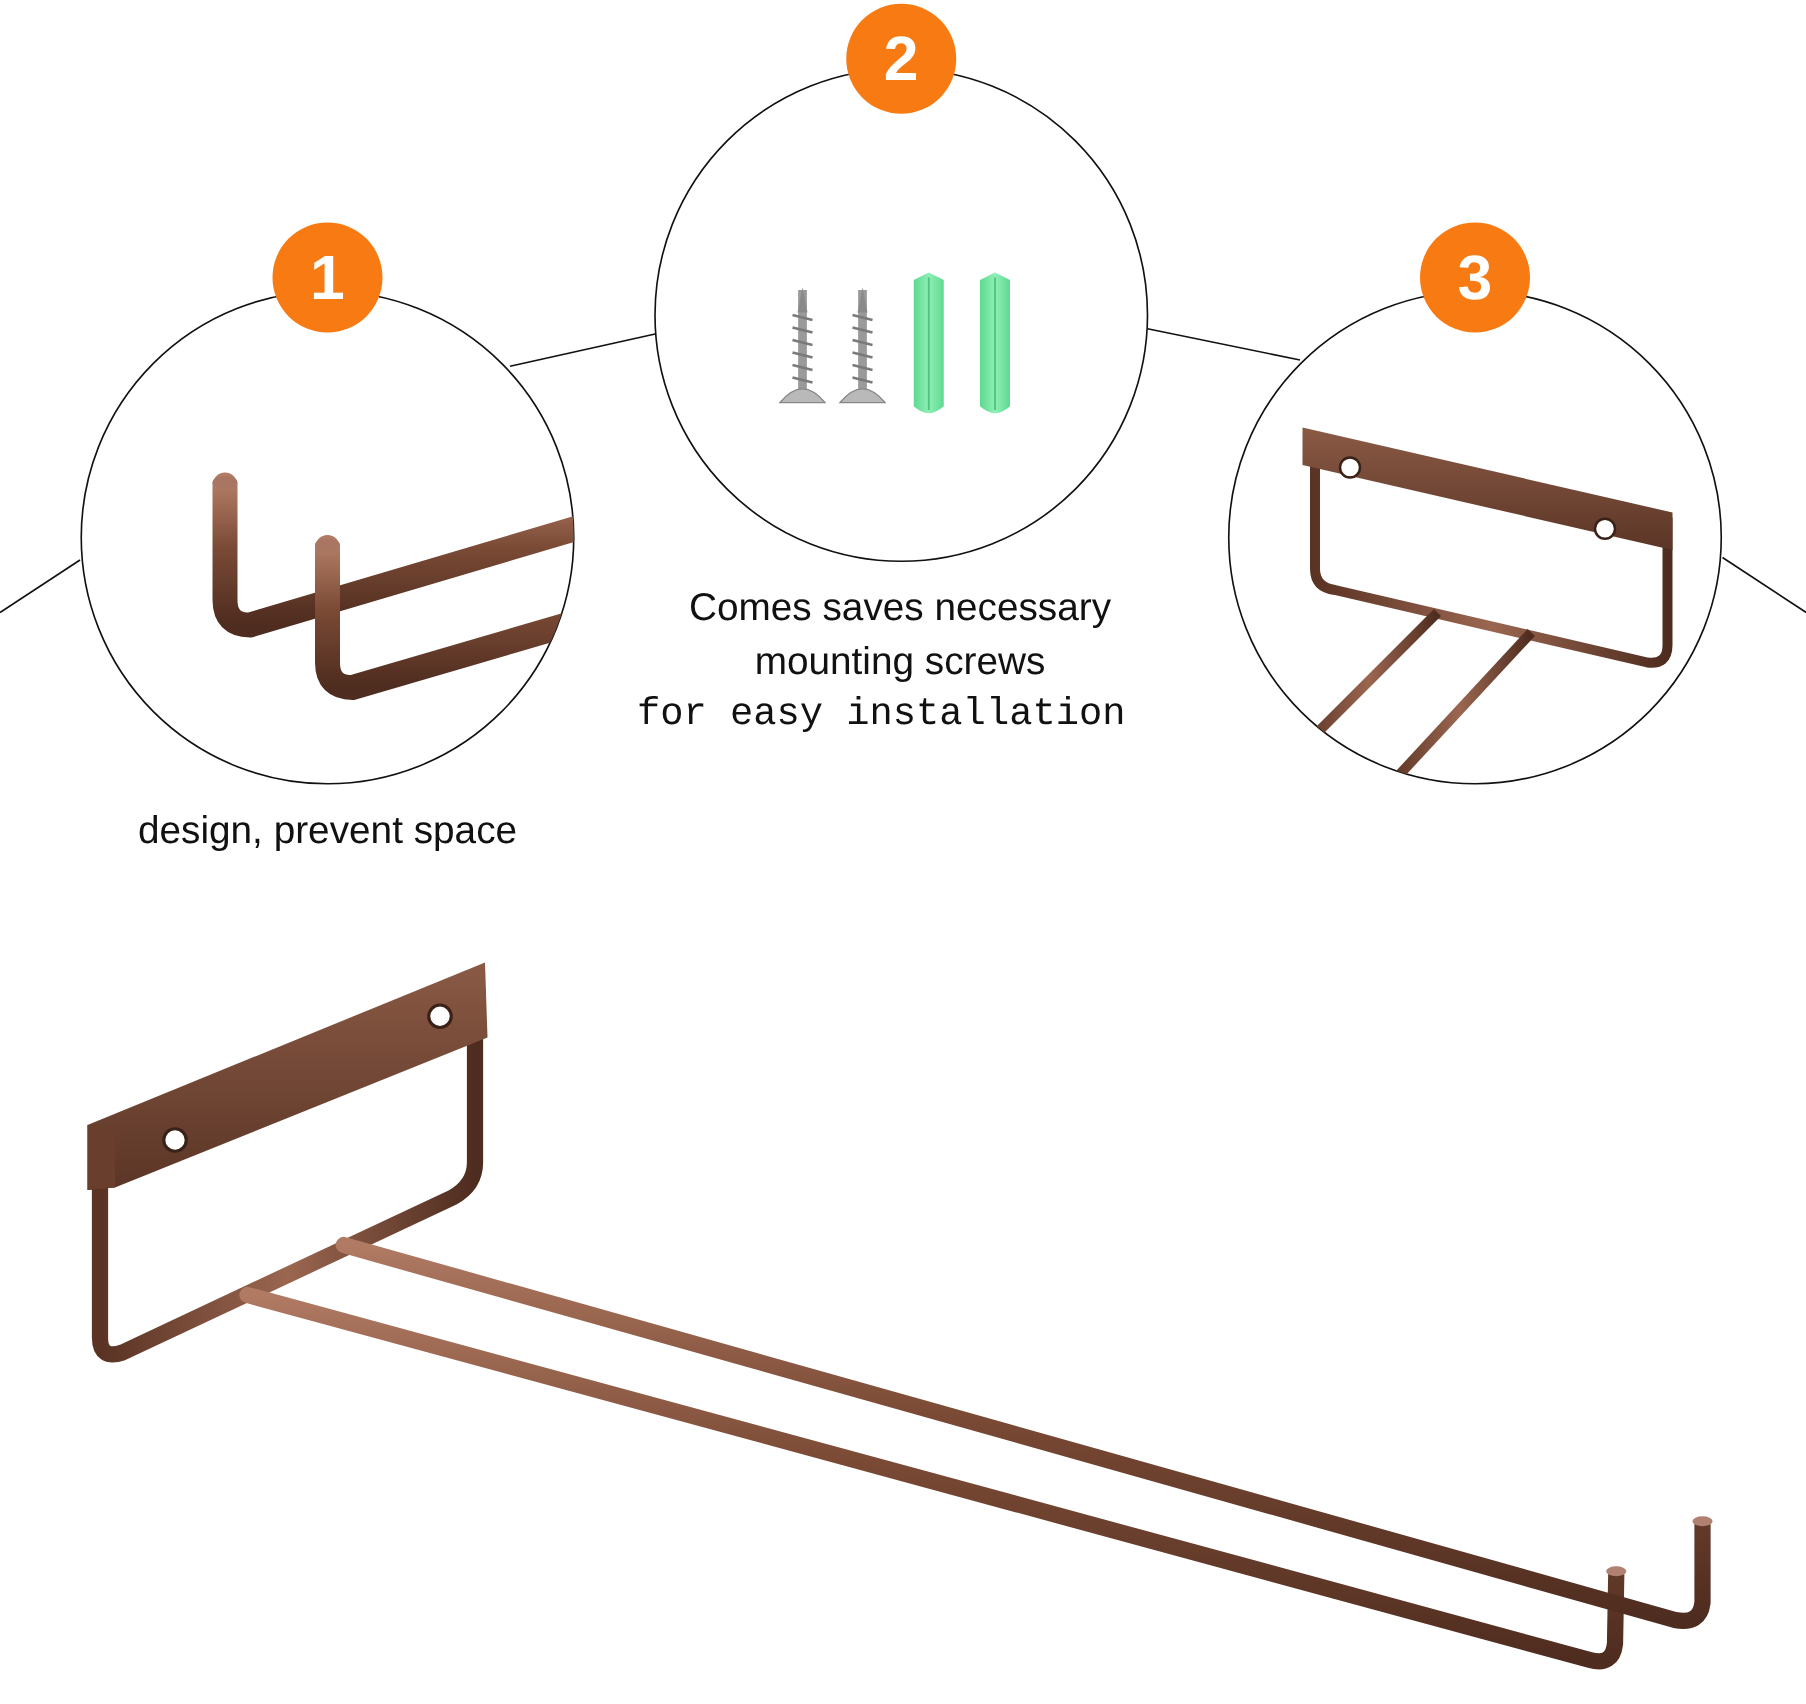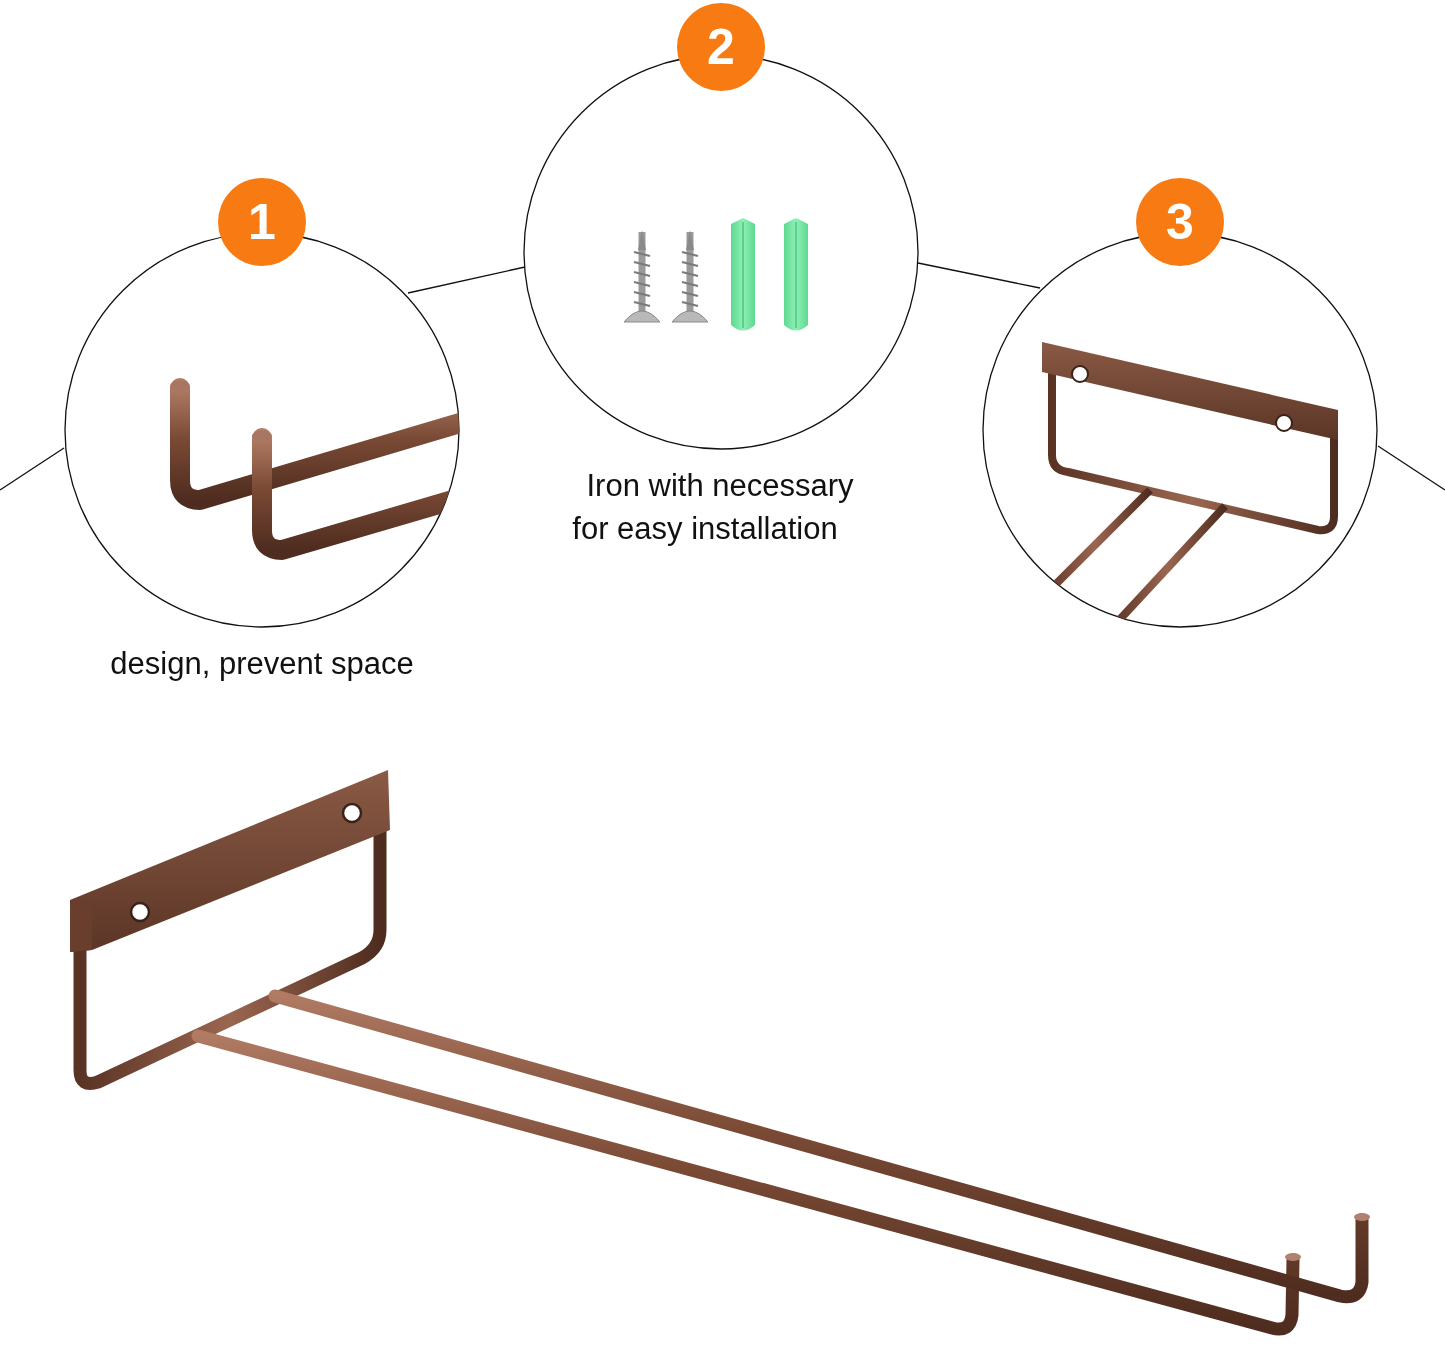--- a/index.html
+++ b/index.html
@@ -175,18 +175,19 @@
   </svg>
 
   <div class="badge" style="left: 218px; top: 178px; background: rgb(247, 123, 18);">1</div>
   <div class="badge" style="left: 677px; top: 3px; background: rgb(247, 123, 18);">2</div>
   <div class="badge" style="left: 1136px; top: 178px; background: rgb(247, 123, 18);">3</div>
 
   <div class="caption" style="left:60px; top:642px; width:404px;">
     <span>design, prevent space</span>
   </div>
   <div class="caption" style="left:520px; top:464px; width:400px;">
-    <span>Iron with necessary</span>
-    <span style="margin-left:-30px;">for easy installation</span>
+    <span>Comes saves necessary</span>
+    <span>mounting screws</span>
+    <span style="margin-left:-30px;font-family:Liberation Mono, monospace;">for easy installation</span>
   </div>
   <div class="caption" style="left:1030px; top:642px; width:300px;">
   </div>
 </div>
 
 </body></html>

